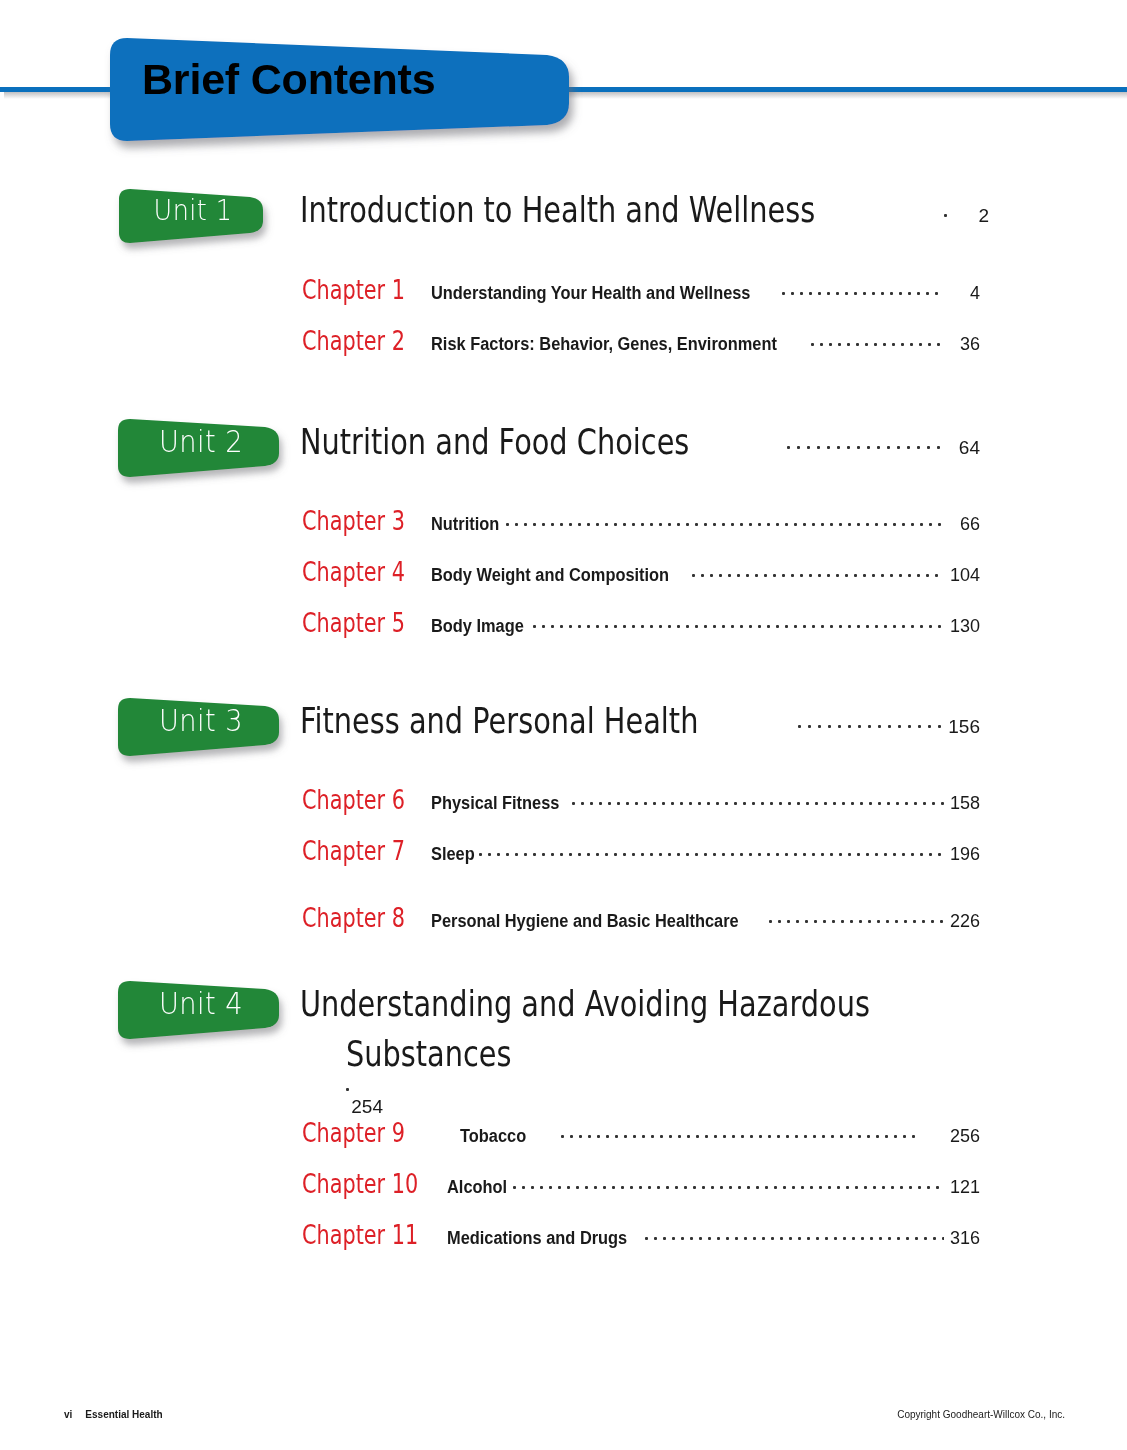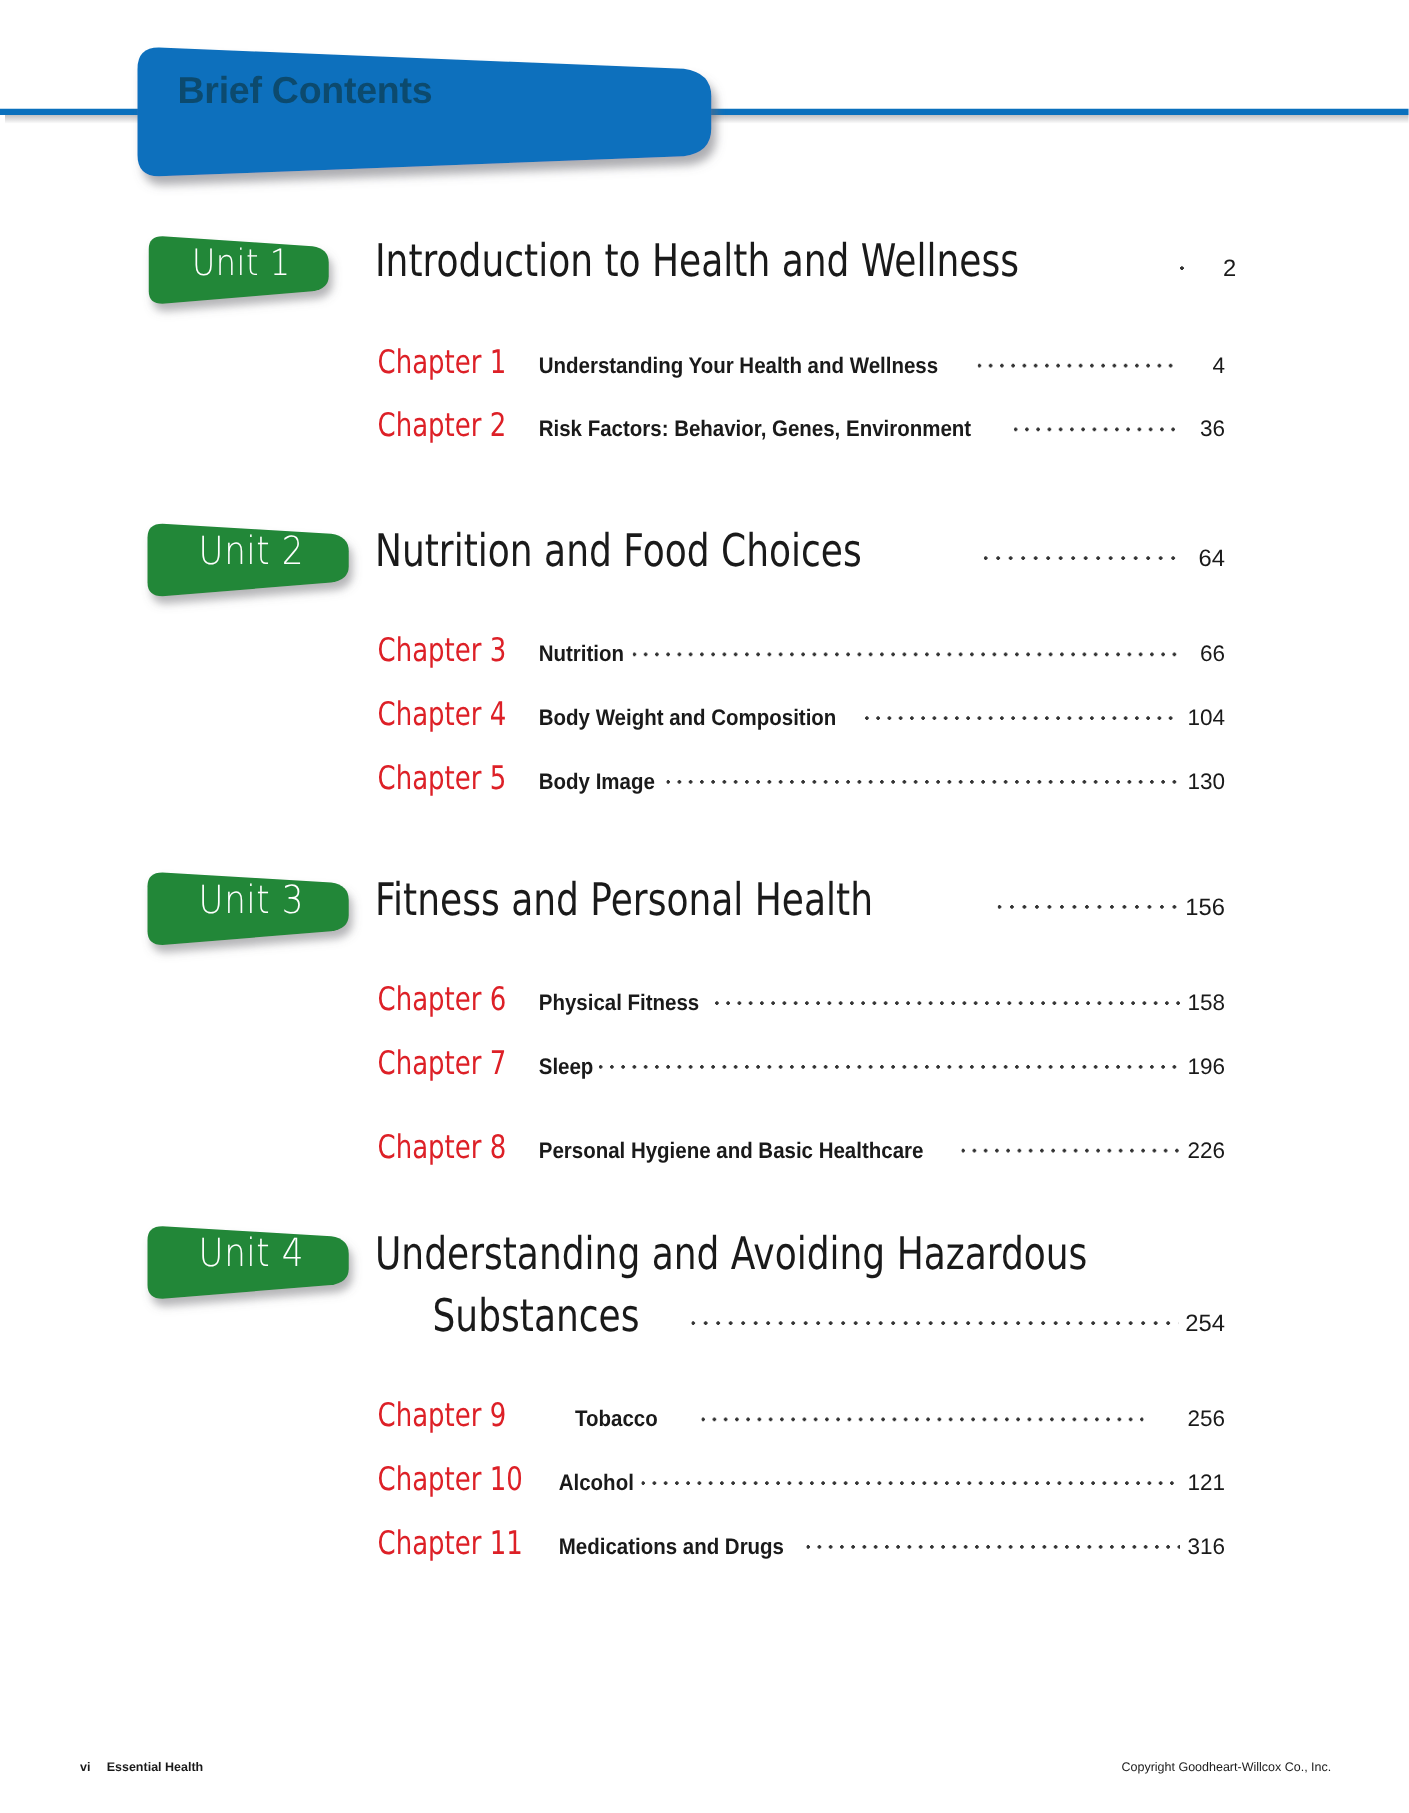--- a/index.html
+++ b/index.html
@@ -57,24 +57,24 @@
     left: 0;
     top: 0;
     width: 470px;
     height: 112px;
     overflow: visible;
   }
   .banner-title {
     position: absolute;
     left: 32px;
     top: 25px;
-    color: #0c4a6e;
+    color: #000000;
     font-family: "Liberation Sans", sans-serif;
     font-weight: bold;
-    font-size: 30px;
+    font-size: 43px;
     letter-spacing: -0.2px;
     line-height: 1;
     white-space: nowrap;
     z-index: 4;
   }
 
   
   .contents {
     position: absolute;
     left: 0;
@@ -380,21 +380,21 @@
               <feDropShadow dx="3" dy="6" stdDeviation="3.5" flood-color="#6b6b70" flood-opacity="0.5"></feDropShadow>
             </filter>
           </defs>
           <path d="M0,12 Q0,1 12,1 L147,9 Q161,11 161,23 L161,35 Q161,46 147,48 L12,59 Q0,59 0,48 Z" fill="#218739" filter="url(#gsh4)"></path>
         </svg>
         <div class="badge-label">Unit 4</div>
       </div>
       <div class="unit-title-row" style="top:2px;">
         <span class="unit-title">Understanding and Avoiding Hazardous</span>
       </div>
-      <div class="unit-title-row cont" style="top:52px;">
+      <div class="unit-title-row cont" style="top:52px;flex-direction:column;">
         <span class="unit-title">Substances</span>
         <span class="leader"></span>
         <span class="unit-pg">254</span>
       </div>
       <div class="chap-row" style="top:137px;gap:29px;">
         <span class="chap-num">Chapter 9</span>
         <span class="chap-title">Tobacco</span>
         <span class="leader"></span>
         <span class="chap-pg">256</span>
       </div>

